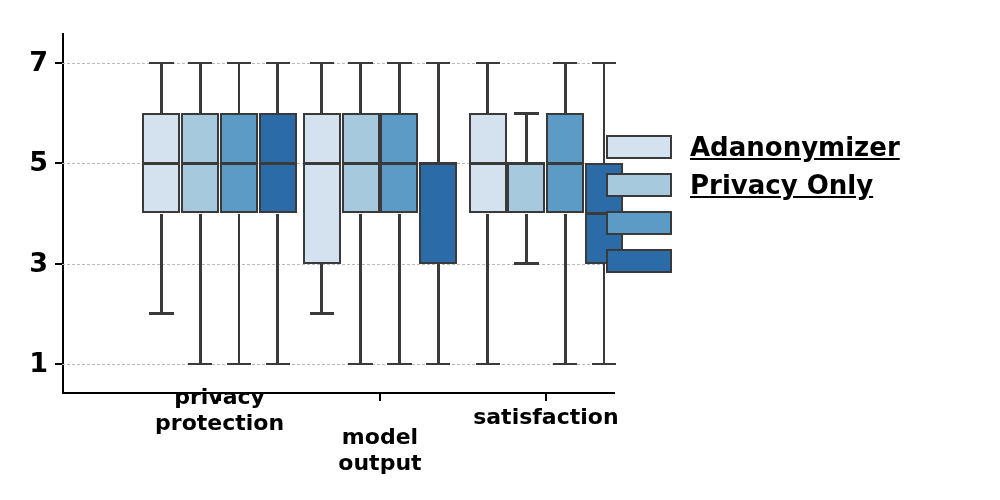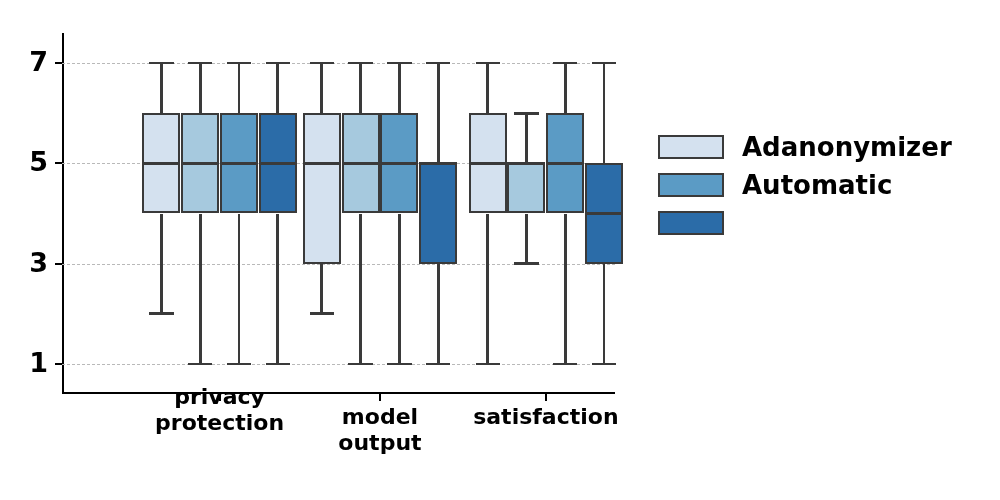--- a/index.html
+++ b/index.html
@@ -101,22 +101,23 @@
     background: #3a3a3a;
   }
   .whisker-cap {
     position: absolute;
     height: 2.8px;
     background: #3a3a3a;
   }
   
   #legend {
     position: absolute;
-    left: 658px;
+    left: 606px;
     top: 128px;
+    text-decoration: underline;
   }
   .legend-row {
     display: flex;
     align-items: center;
     height: 38px;
   }
   .legend-swatch {
     box-sizing: border-box;
     width: 66px;
     height: 24px;
@@ -233,32 +234,35 @@
 
   <div id="yticks-layer">
       <div class="ytick-label" style="top: 48.0833px; left: 0px; width: 48px;">7</div>
       <div class="ytick-label" style="top: 148.361px; left: 0px; width: 48px;">5</div>
       <div class="ytick-label" style="top: 248.639px; left: 0px; width: 48px;">3</div>
       <div class="ytick-label" style="top: 348.917px; left: 0px; width: 48px;">1</div>
     </div>
   <div id="xlabels-layer">
       <div class="xtick-label" style="left: 89.605px; top: 384px; width: 260px;">privacy
 protection</div>
-      <div class="xtick-label" style="left: 249.975px; top: 404px; width: 260px;">model
+      <div class="xtick-label" style="left: 249.975px; top: 424px; width: 260px;">model
 output</div>
       <div class="xtick-label" style="left: 415.875px; top: 404px; width: 260px;">satisfaction</div>
     </div>
 
   <div id="legend">
       <div class="legend-row">
         <div class="legend-swatch" style="background: rgb(212, 225, 239);"></div>
         <div class="legend-label">Adanonymizer</div>
       </div>
       <div class="legend-row">
+        <div class="legend-swatch" style="background: rgb(166, 201, 222);"></div>
+        <div class="legend-label">Privacy Only</div>
+      </div>
+      <div class="legend-row">
         <div class="legend-swatch" style="background: rgb(91, 155, 197);"></div>
-        <div class="legend-label">Automatic</div>
       </div>
       <div class="legend-row">
         <div class="legend-swatch" style="background: rgb(43, 108, 168);"></div>
       </div>
     </div>
 
 </div>
 
 </body></html>

